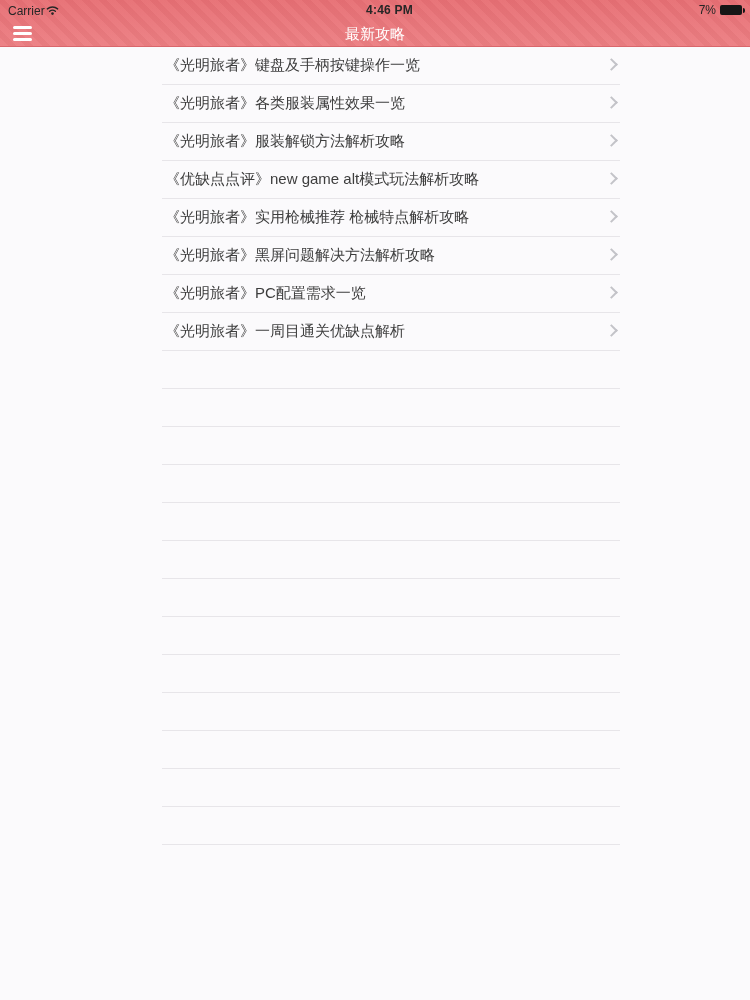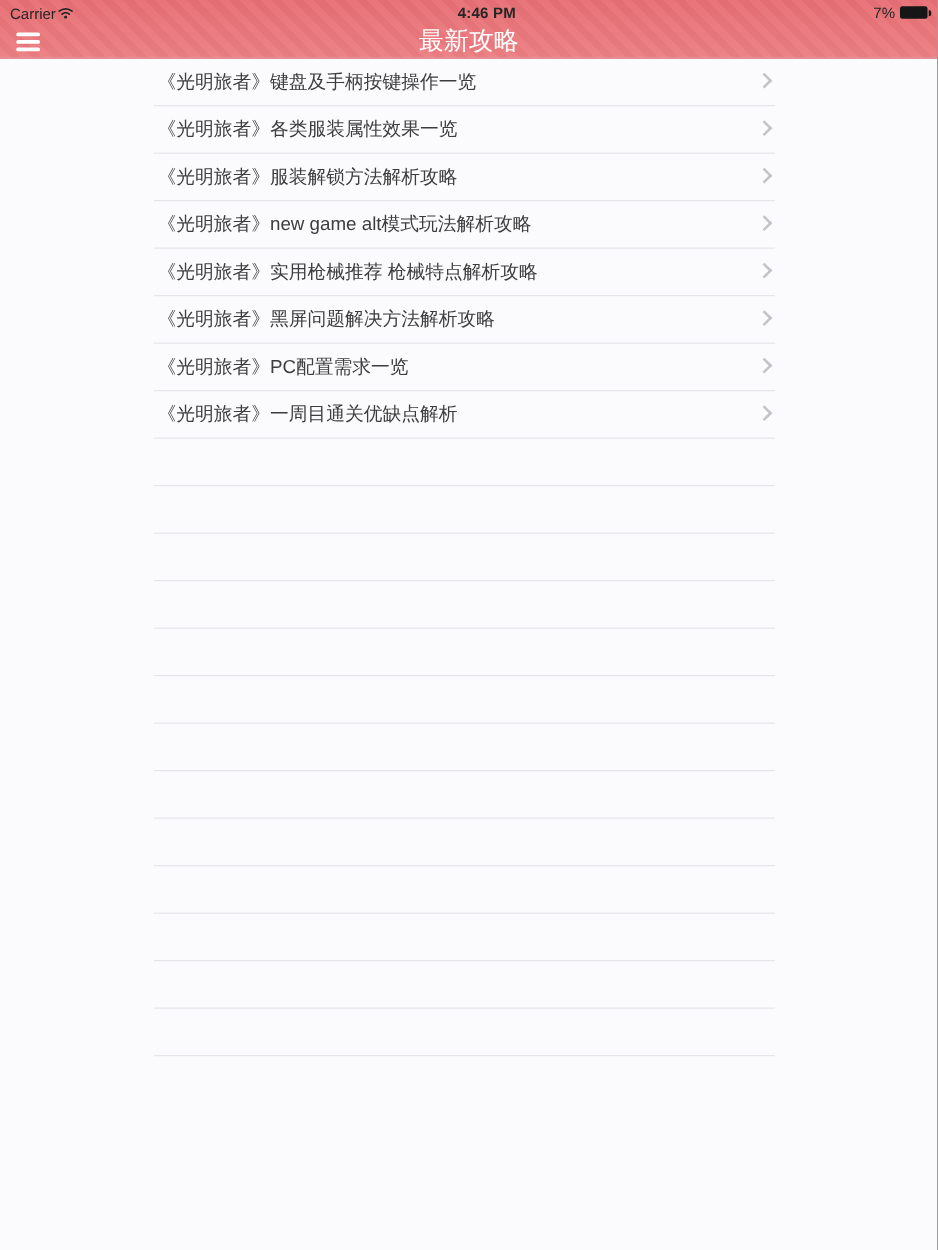--- a/index.html
+++ b/index.html
@@ -35,31 +35,32 @@
   .batt::after{content:"";position:absolute;right:-3px;top:2.5px;width:2px;height:5px;background:#161616;border-radius:0 2px 2px 0;}
   .nav-bar{position:absolute;top:20px;left:0;right:0;height:27px;}
   .menu-btn{
     position:absolute;left:13px;top:5px;width:22px;height:17px;
     display:flex;flex-direction:column;justify-content:center;gap:3px;
     cursor:pointer;background:transparent;border:none;padding:0;
   }
   .menu-btn span{display:block;width:19px;height:3px;background:#ffffff;border-radius:2px;}
   .nav-title{
     position:absolute;left:0;right:0;top:0;height:27px;line-height:27px;
-    text-align:center;color:#ffffff;font-size:20px;font-weight:400;
+    text-align:center;color:#ffffff;font-size:15px;font-weight:400;
   }
   
   .list{
     position:absolute;top:47px;left:123px;width:497px;
   }
   .row{
     position:relative;height:38px;
     border-bottom:1px solid #e7e5e9;
     display:flex;align-items:center;
     background:transparent;
+    margin-left:39px;
   }
   .row.filled{cursor:pointer;}
   .row-title{
     font-size:15px;color:#3d3d3d;padding-left:3px;
     white-space:nowrap;overflow:hidden;text-overflow:ellipsis;max-width:455px;
   }
   .chevron{
     position:absolute;right:4px;top:50%;
     width:9px;height:9px;margin-top:-6px;
     border-top:2px solid #c3c3c8;border-right:2px solid #c3c3c8;
@@ -112,21 +113,21 @@
       <span class="chevron"></span>
     </div>
 
     <div class="row filled">
       <span class="row-title">《光明旅者》服装解锁方法解析攻略</span>
       <span class="chevron"></span>
     </div>
 
 
     <div class="row filled">
-      <span class="row-title">《光明旅者》new game alt模式玩法解析攻略</span>
+      <span class="row-title">《优缺点点评》new game alt模式玩法解析攻略</span>
       <span class="chevron"></span>
     </div>
 
     <div class="row filled">
       <span class="row-title">《光明旅者》实用枪械推荐 枪械特点解析攻略</span>
       <span class="chevron"></span>
     </div>
 
     <div class="row filled">
       <span class="row-title">《光明旅者》黑屏问题解决方法解析攻略</span>

